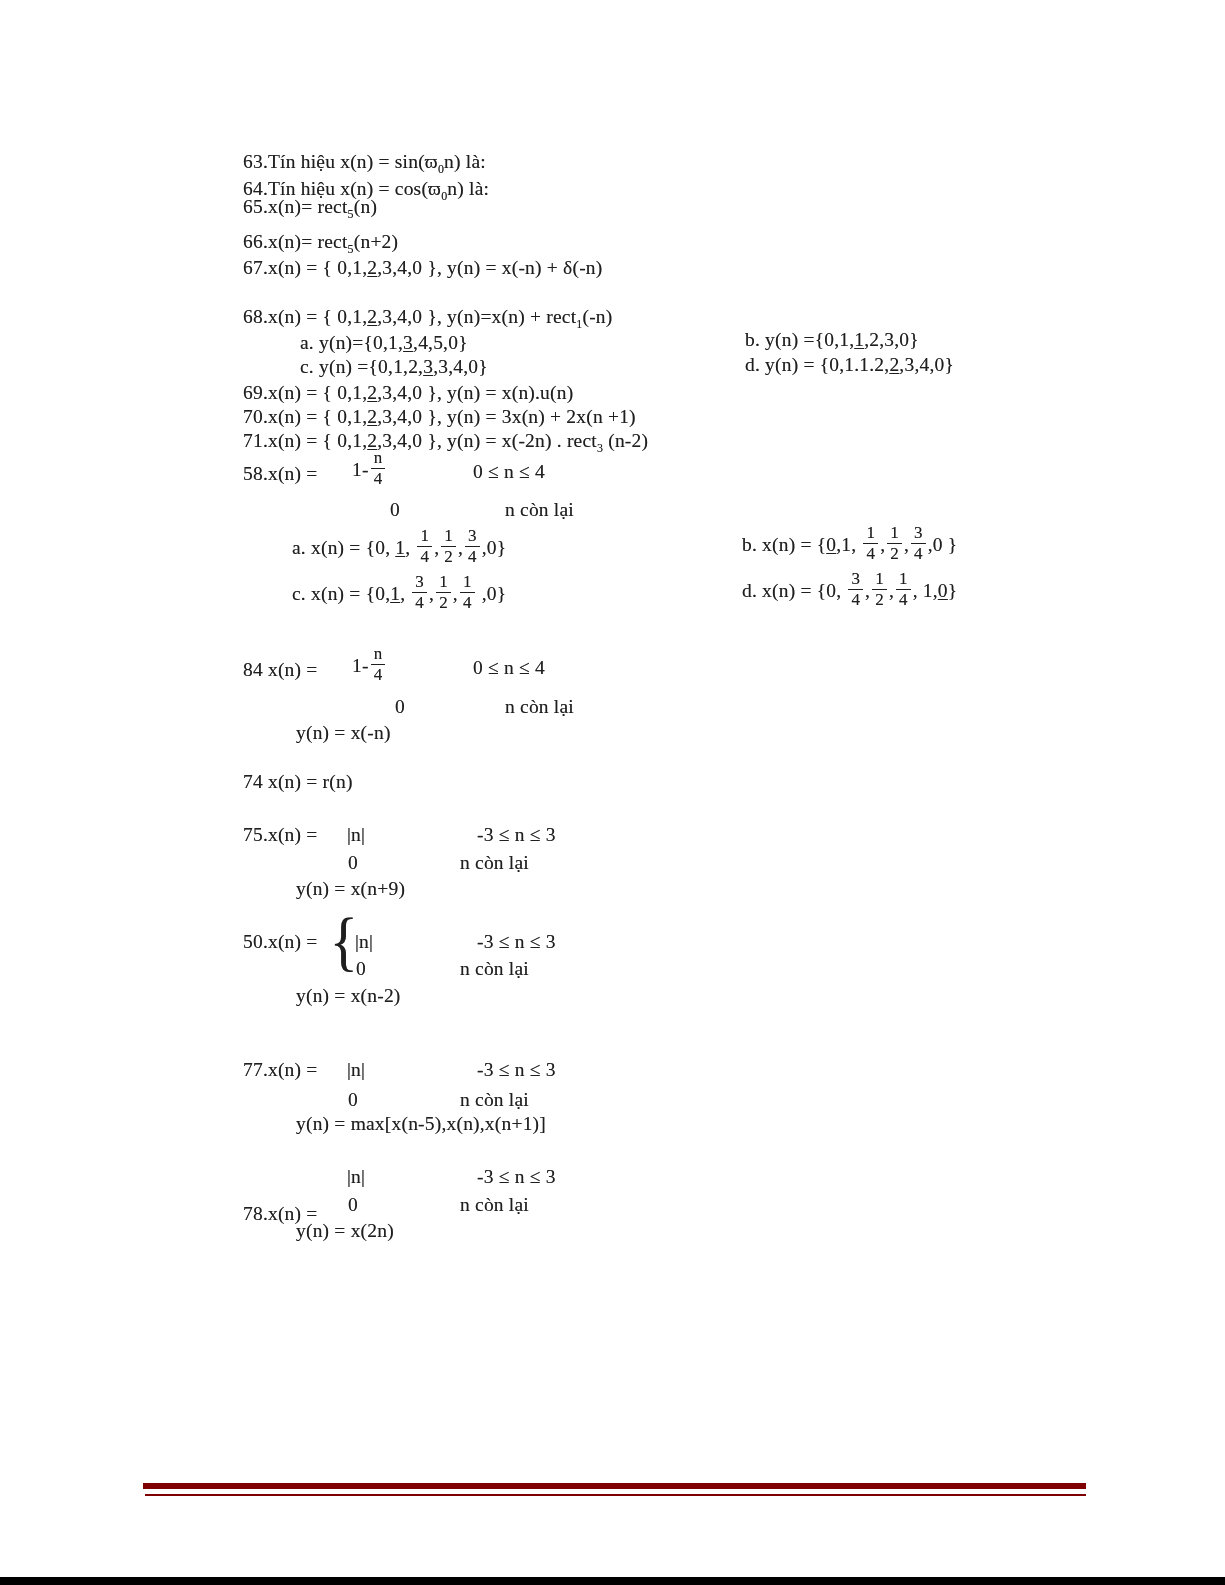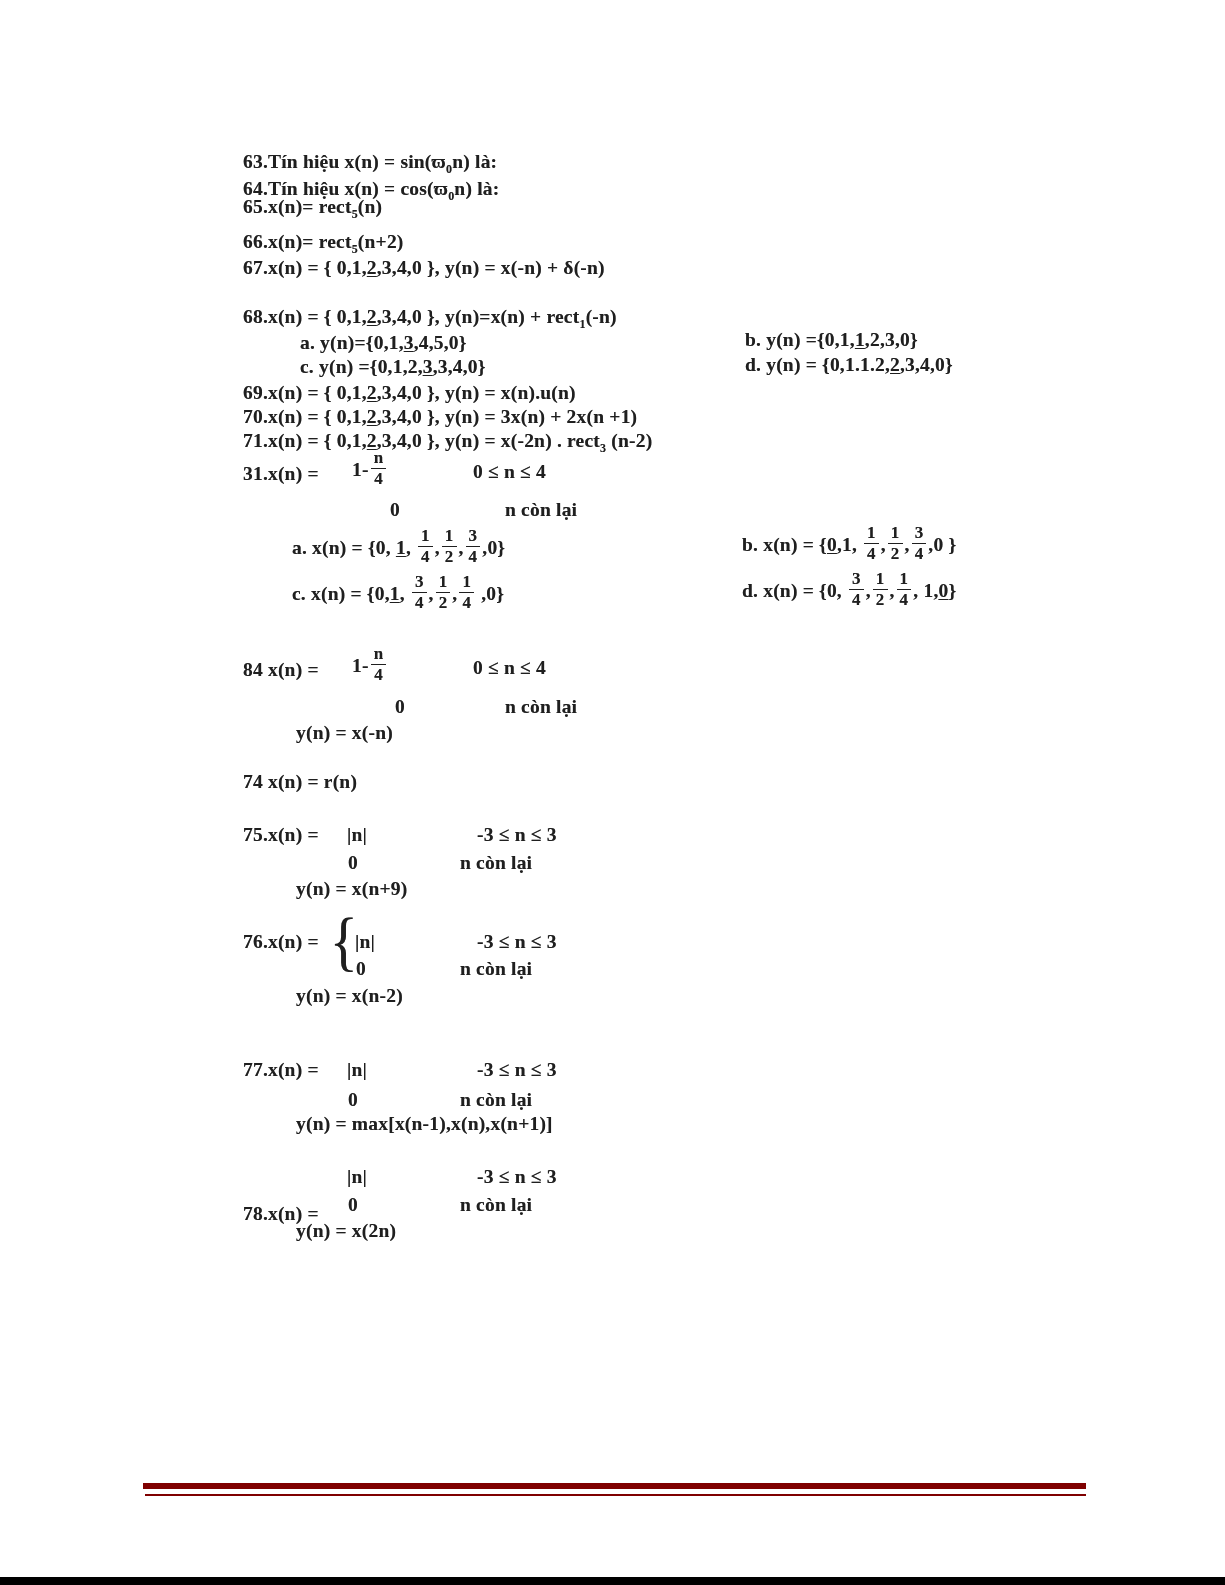--- a/index.html
+++ b/index.html
@@ -9,21 +9,21 @@
     font-family:"Liberation Serif","DejaVu Serif",serif;
     color:var(--text-color,#1f1f1f);
     position:relative; overflow:hidden;
   }
   .page { position:absolute; inset:0; }
   .ln {
     position:absolute;
     font-size:19.5px; line-height:24px;
     white-space:nowrap; letter-spacing:0.2px;
   }
-  .blur { text-shadow:0 0 0.6px rgba(40,40,40,0.55);font-weight:bold; }
+  .blur { text-shadow:0 0 0.6px rgba(40,40,40,0.55); }
   sub { font-size:12px; }
   .useg { text-decoration:underline; text-underline-offset:2px; }
   .frac {
     display:inline-block; vertical-align:middle;
     text-align:center; font-size:17px; line-height:1.08;
     margin:0 2px; position:relative; top:-3px;
   }
   .frac .fn { display:block; border-bottom:1.4px solid currentColor; padding:0 3px 1px; }
   .frac .fd { display:block; padding-top:1px; }
   .brace {
@@ -48,21 +48,21 @@
   <div class="ln blur" style="left:243px;top:305px">68.x(n) =  { 0,1,<span class="useg">2</span>,3,4,0 }, y(n)=x(n) + rect<sub>1</sub>(-n)</div>
   <div class="ln blur" style="left:300px;top:331px">a. y(n)={0,1,<span class="useg">3</span>,4,5,0}</div>
   <div class="ln blur" style="left:745px;top:328px">b. y(n) ={0,1,<span class="useg">1</span>,2,3,0}</div>
   <div class="ln blur" style="left:300px;top:355px">c. y(n) ={0,1,2,<span class="useg">3</span>,3,4,0}</div>
   <div class="ln blur" style="left:745px;top:353px">d. y(n) = {0,1.1.2,<span class="useg">2</span>,3,4,0}</div>
 
   <div class="ln blur" style="left:243px;top:381px">69.x(n) =  { 0,1,<span class="useg">2</span>,3,4,0 }, y(n) = x(n).u(n)</div>
   <div class="ln blur" style="left:243px;top:405px">70.x(n) =  { 0,1,<span class="useg">2</span>,3,4,0 }, y(n) = 3x(n) + 2x(n +1)</div>
   <div class="ln blur" style="left:243px;top:429px">71.x(n) =  { 0,1,<span class="useg">2</span>,3,4,0 }, y(n) = x(-2n) . rect<sub>3</sub> (n-2)</div>
 
-  <div class="ln blur" style="left:243px;top:462px">31.x(n) =</div>
+  <div class="ln blur" style="left:243px;top:462px">58.x(n) =</div>
   <div class="ln blur" style="left:352px;top:452px">1-<span class="frac"><span class="fn">n</span><span class="fd">4</span></span></div>
   <div class="ln blur" style="left:473px;top:460px">0 ≤ n ≤ 4</div>
   <div class="ln blur" style="left:390px;top:498px">0</div>
   <div class="ln blur" style="left:505px;top:498px">n còn lại</div>
 
   <div class="ln blur" style="left:292px;top:530px">a. x(n) = {0, <span class="useg">1</span>, <span class="frac"><span class="fn">1</span><span class="fd">4</span></span>,<span class="frac"><span class="fn">1</span><span class="fd">2</span></span>,<span class="frac"><span class="fn">3</span><span class="fd">4</span></span>,0}</div>
   <div class="ln blur" style="left:742px;top:527px">b. x(n) = {<span class="useg">0</span>,1, <span class="frac"><span class="fn">1</span><span class="fd">4</span></span>,<span class="frac"><span class="fn">1</span><span class="fd">2</span></span>,<span class="frac"><span class="fn">3</span><span class="fd">4</span></span>,0 }</div>
   <div class="ln blur" style="left:292px;top:576px">c. x(n) = {0,<span class="useg">1</span>, <span class="frac"><span class="fn">3</span><span class="fd">4</span></span>,<span class="frac"><span class="fn">1</span><span class="fd">2</span></span>,<span class="frac"><span class="fn">1</span><span class="fd">4</span></span> ,0}</div>
   <div class="ln blur" style="left:742px;top:573px">d. x(n) = {0, <span class="frac"><span class="fn">3</span><span class="fd">4</span></span>,<span class="frac"><span class="fn">1</span><span class="fd">2</span></span>,<span class="frac"><span class="fn">1</span><span class="fd">4</span></span>, 1,<span class="useg">0</span>}</div>
 
@@ -75,34 +75,34 @@
 
   <div class="ln blur" style="left:243px;top:770px">74 x(n) = r(n)</div>
 
   <div class="ln blur" style="left:243px;top:823px">75.x(n) =</div>
   <div class="ln blur" style="left:347px;top:823px">|n|</div>
   <div class="ln blur" style="left:477px;top:823px">-3 ≤ n ≤ 3</div>
   <div class="ln blur" style="left:348px;top:851px">0</div>
   <div class="ln blur" style="left:460px;top:851px">n còn lại</div>
   <div class="ln blur" style="left:296px;top:877px">y(n) = x(n+9)</div>
 
-  <div class="ln blur" style="left:243px;top:930px">76.x(n) =</div>
+  <div class="ln blur" style="left:243px;top:930px">50.x(n) =</div>
   <div class="brace blur" style="left:328px;top:908px">{</div>
   <div class="ln blur" style="left:355px;top:930px">|n|</div>
   <div class="ln blur" style="left:477px;top:930px">-3 ≤ n ≤ 3</div>
   <div class="ln blur" style="left:356px;top:957px">0</div>
   <div class="ln blur" style="left:460px;top:957px">n còn lại</div>
   <div class="ln blur" style="left:296px;top:984px">y(n) = x(n-2)</div>
 
   <div class="ln blur" style="left:243px;top:1058px">77.x(n) =</div>
   <div class="ln blur" style="left:347px;top:1058px">|n|</div>
   <div class="ln blur" style="left:477px;top:1058px">-3 ≤ n ≤ 3</div>
   <div class="ln blur" style="left:348px;top:1088px">0</div>
   <div class="ln blur" style="left:460px;top:1088px">n còn lại</div>
-  <div class="ln blur" style="left:296px;top:1112px">y(n) = max[x(n-1),x(n),x(n+1)]</div>
+  <div class="ln blur" style="left:296px;top:1112px">y(n) = max[x(n-5),x(n),x(n+1)]</div>
 
   <div class="ln blur" style="left:243px;top:1202px">78.x(n) =</div>
   <div class="ln blur" style="left:347px;top:1165px">|n|</div>
   <div class="ln blur" style="left:477px;top:1165px">-3 ≤ n ≤ 3</div>
   <div class="ln blur" style="left:348px;top:1193px">0</div>
   <div class="ln blur" style="left:460px;top:1193px">n còn lại</div>
   <div class="ln blur" style="left:296px;top:1219px">y(n) = x(2n)</div>
 
   <div class="rule-thick"></div>
   <div class="rule-thin"></div>

